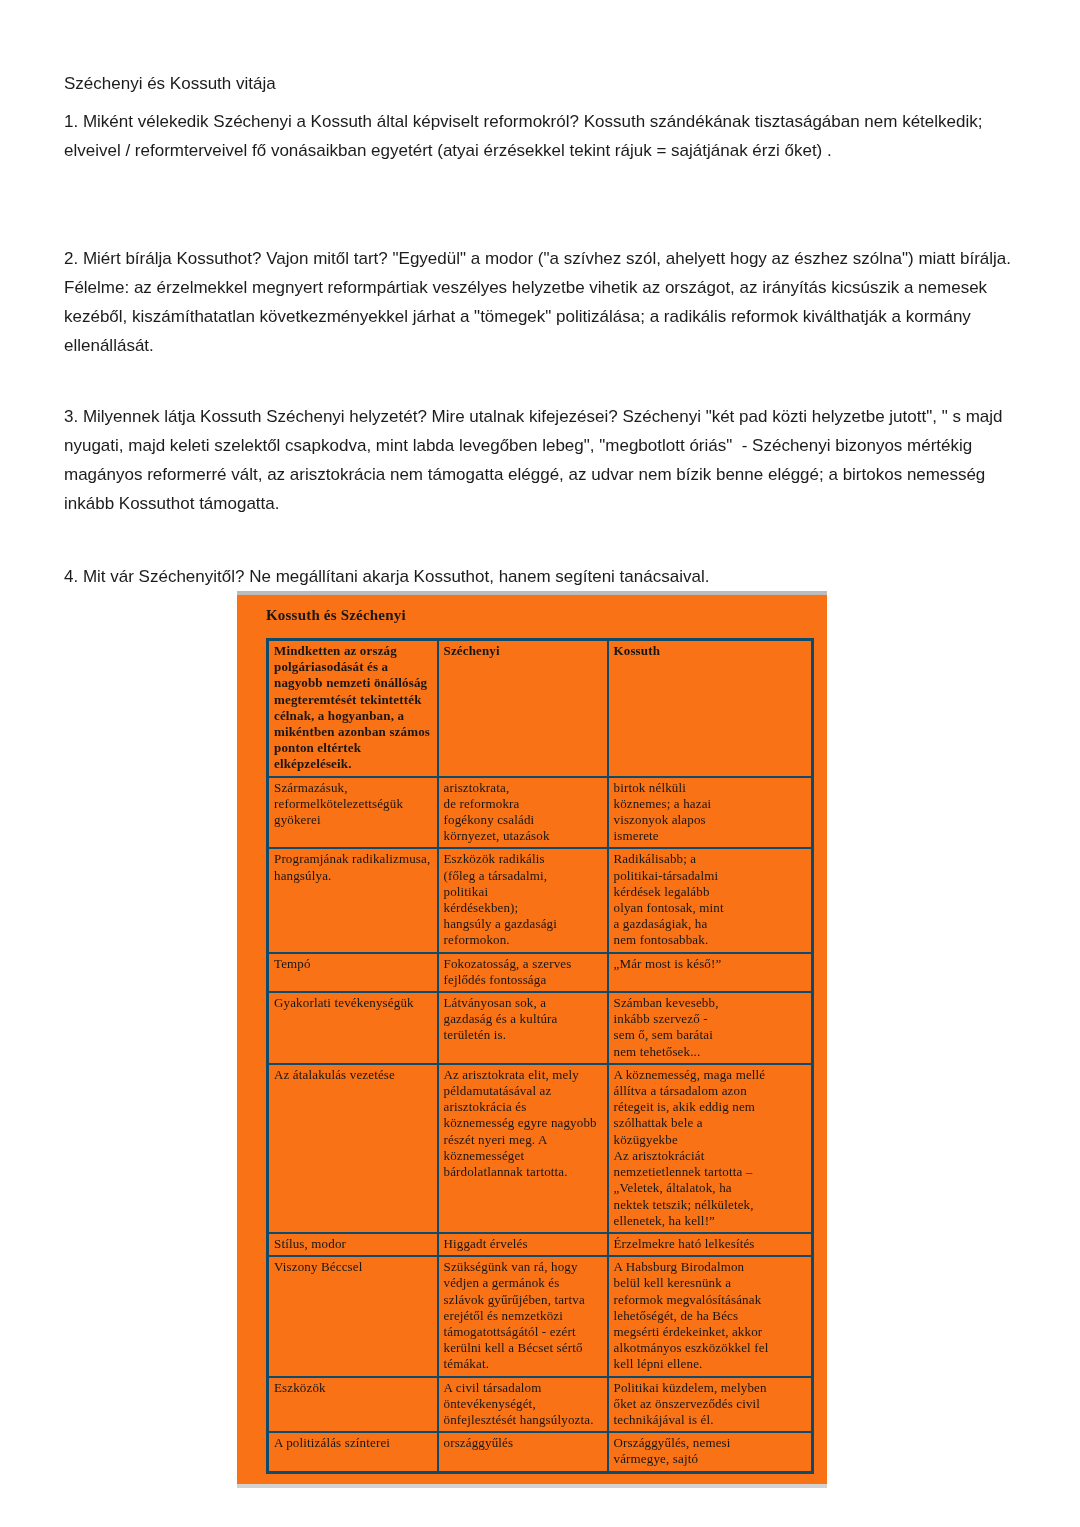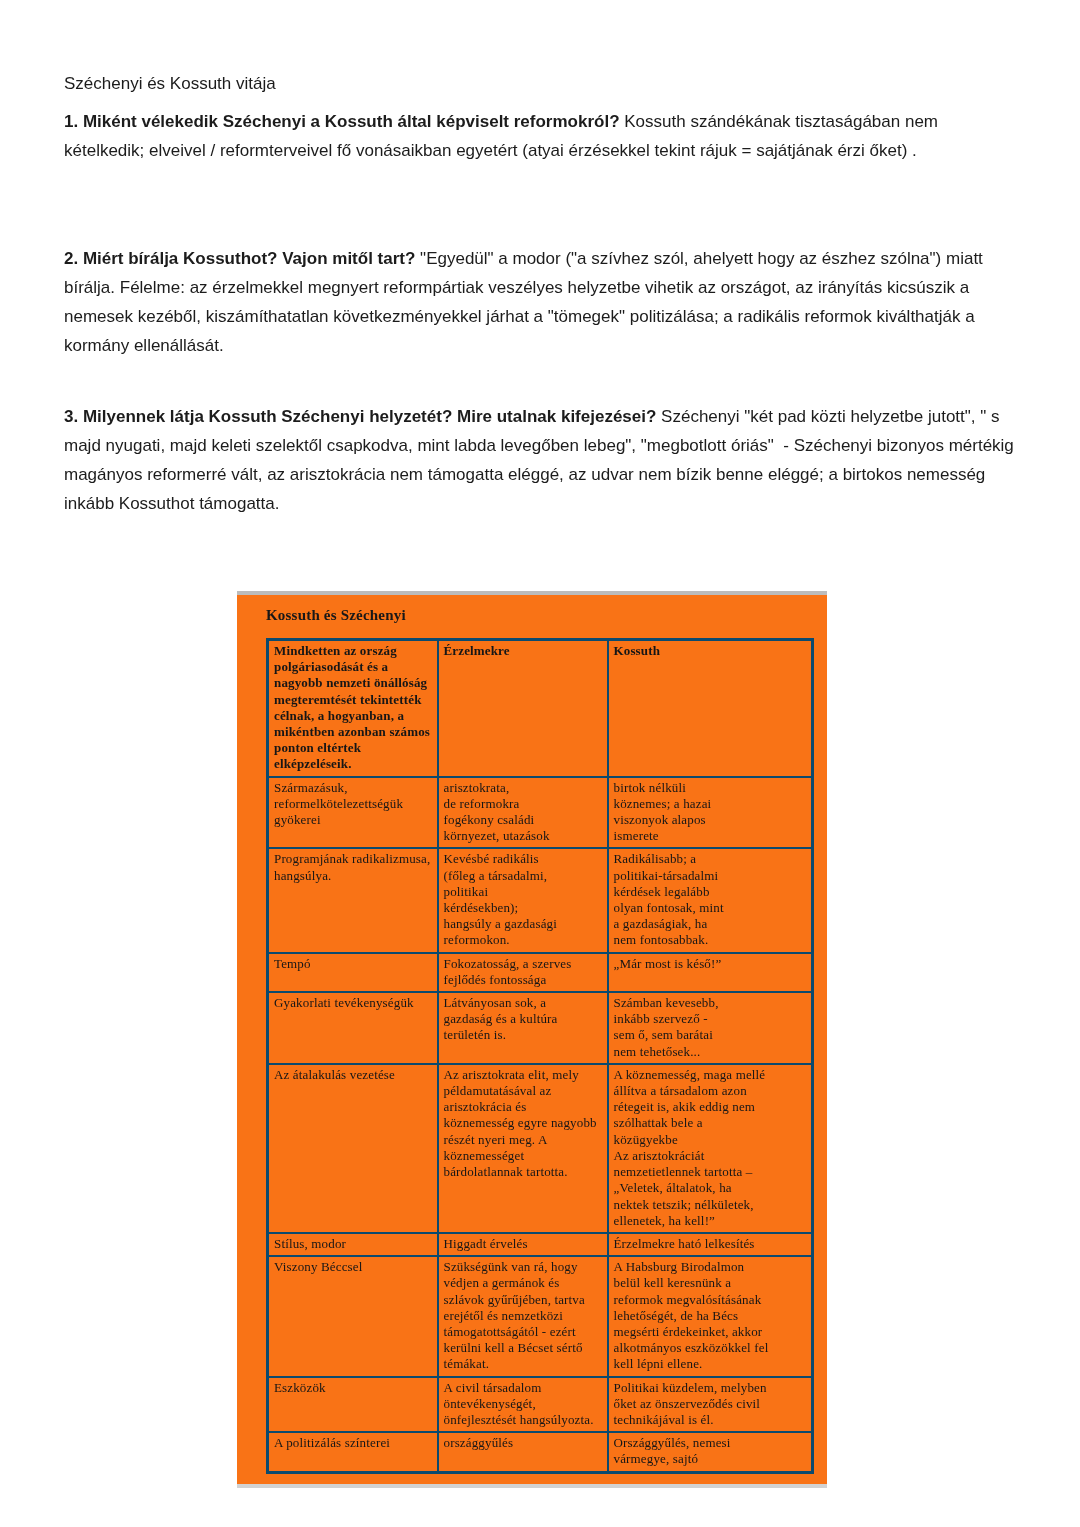--- a/index.html
+++ b/index.html
@@ -20,21 +20,21 @@
     color: #1c1c1c;
   }
   .para {
     position: absolute;
     left: 64px;
     width: 955px;
     font-size: 17px;
     line-height: 29px;
     color: #1c1c1c;
   }
-  .para .q { font-weight: bold; }
+  .para .q { font-weight: normal; }
   .para .a { white-space: pre-wrap; }
   .figure {
     position: absolute;
     left: 237px; top: 591px;
     width: 590px;
     background: #f97316;
     border-top: 4px solid #bcbcbc;
     border-bottom: 4px solid #d2d2d2;
     padding: 8px 0 8px 0;
   }
@@ -82,60 +82,63 @@
   </div>
 
   <div class="para" style="top:244px">
     <span class="q">2. Miért bírálja Kossuthot? Vajon mitől tart?</span><span class="a"> "Egyedül" a modor ("a szívhez szól, ahelyett hogy az észhez szólna") miatt bírálja. Félelme: az érzelmekkel megnyert reformpártiak veszélyes helyzetbe vihetik az országot, az irányítás kicsúszik a nemesek kezéből, kiszámíthatatlan következményekkel járhat a "tömegek" politizálása; a radikális reformok kiválthatják a kormány ellenállását.</span>
   </div>
 
   <div class="para" style="top:402px">
     <span class="q">3. Milyennek látja Kossuth Széchenyi helyzetét? Mire utalnak kifejezései?</span><span class="a"> Széchenyi "két pad közti helyzetbe jutott", " s majd nyugati, majd keleti szelektől csapkodva, mint labda levegőben lebeg", "megbotlott óriás"  - Széchenyi bizonyos mértékig magányos reformerré vált, az arisztokrácia nem támogatta eléggé, az udvar nem bízik benne eléggé; a birtokos nemesség inkább Kossuthot támogatta.</span>
   </div>
 
+  <div class="para" style="top:562px">
+    <span class="q">4. Mit vár Széchenyitől?</span><span class="a"> Ne megállítani akarja Kossuthot, hanem segíteni tanácsaival.</span>
+  </div>
 
   <div class="figure">
     <div class="fig-caption">Kossuth és Széchenyi</div>
 
     <table class="cmp">
       <colgroup>
         <col class="col-label">
           <col class="col-szech">
           <col class="col-kossuth">
       </colgroup>
       <tbody>
         <tr>
           <td class="hdr">Mindketten az ország
 polgáriasodását és a
 nagyobb nemzeti önállóság
 megteremtését tekintették
 célnak, a hogyanban, a
 mikéntben azonban számos
 ponton eltértek
 elképzeléseik.</td>
-          <td class="hdr">Érzelmekre</td>
+          <td class="hdr">Széchenyi</td>
           <td class="hdr">Kossuth</td>
         </tr>
         <tr>
           <td>Származásuk,
 reformelkötelezettségük
 gyökerei</td>
           <td>arisztokrata,
 de reformokra
 fogékony családi
 környezet, utazások</td>
           <td>birtok nélküli
 köznemes; a hazai
 viszonyok alapos
 ismerete</td>
         </tr>
         <tr>
           <td>Programjának radikalizmusa,
 hangsúlya.</td>
-          <td>Kevésbé radikális
+          <td>Eszközök radikális
 (főleg a társadalmi,
 politikai
 kérdésekben);
 hangsúly a gazdasági
 reformokon.</td>
           <td>Radikálisabb; a
 politikai-társadalmi
 kérdések legalább
 olyan fontosak, mint
 a gazdaságiak, ha

